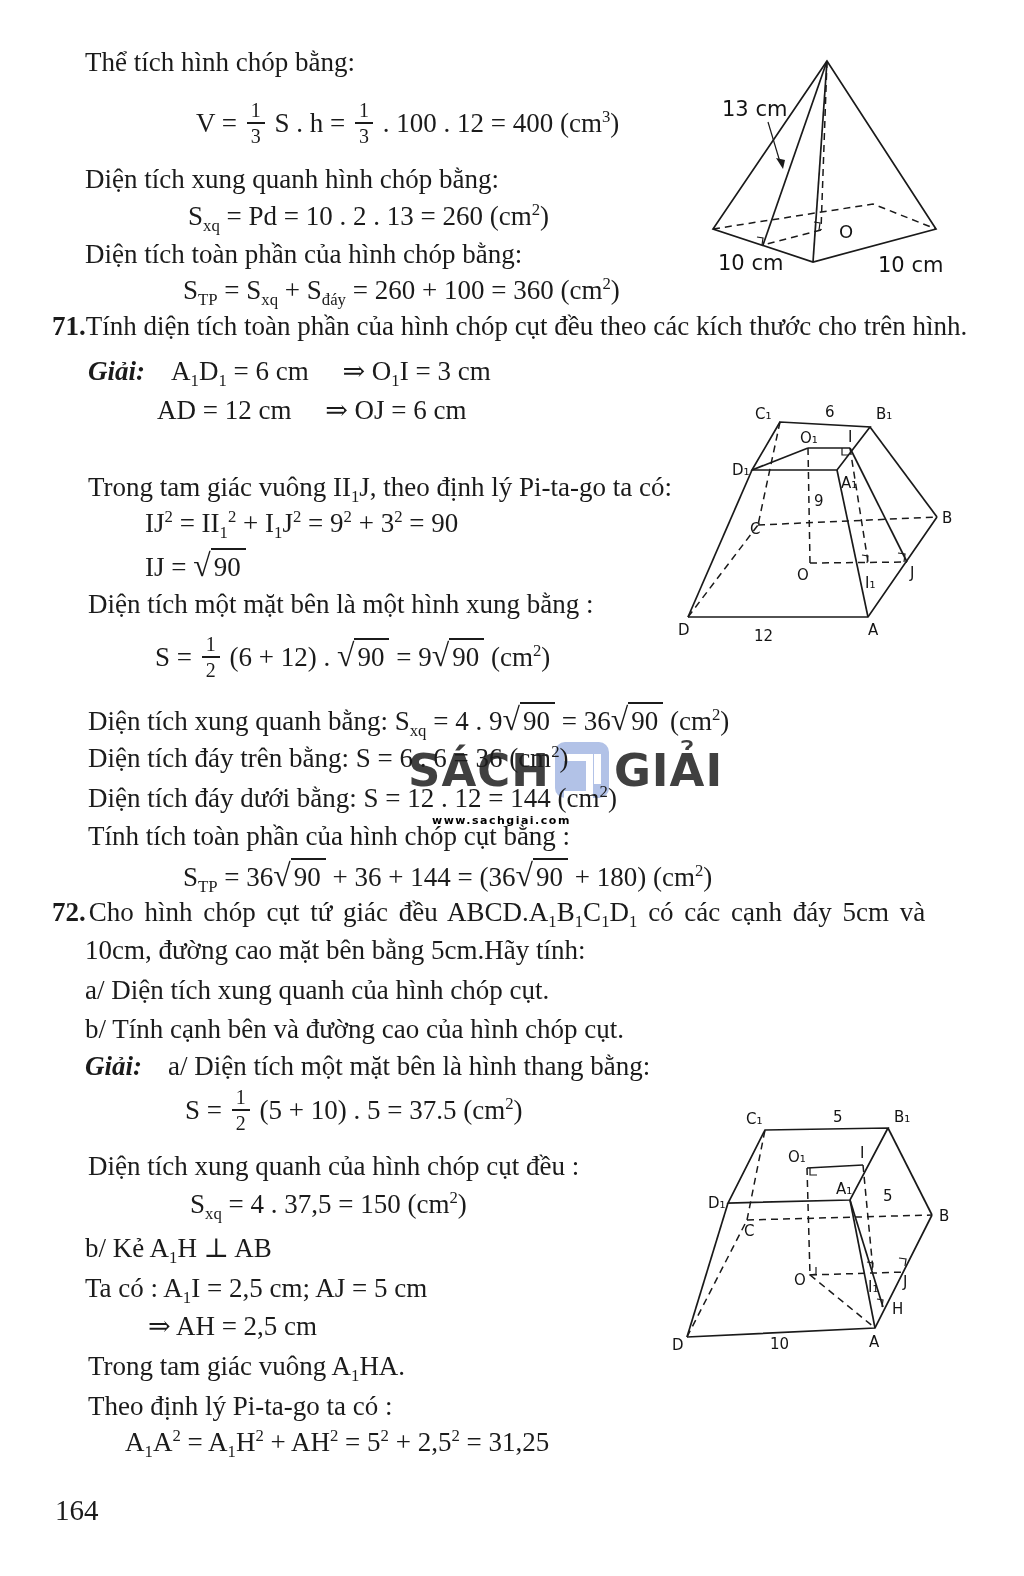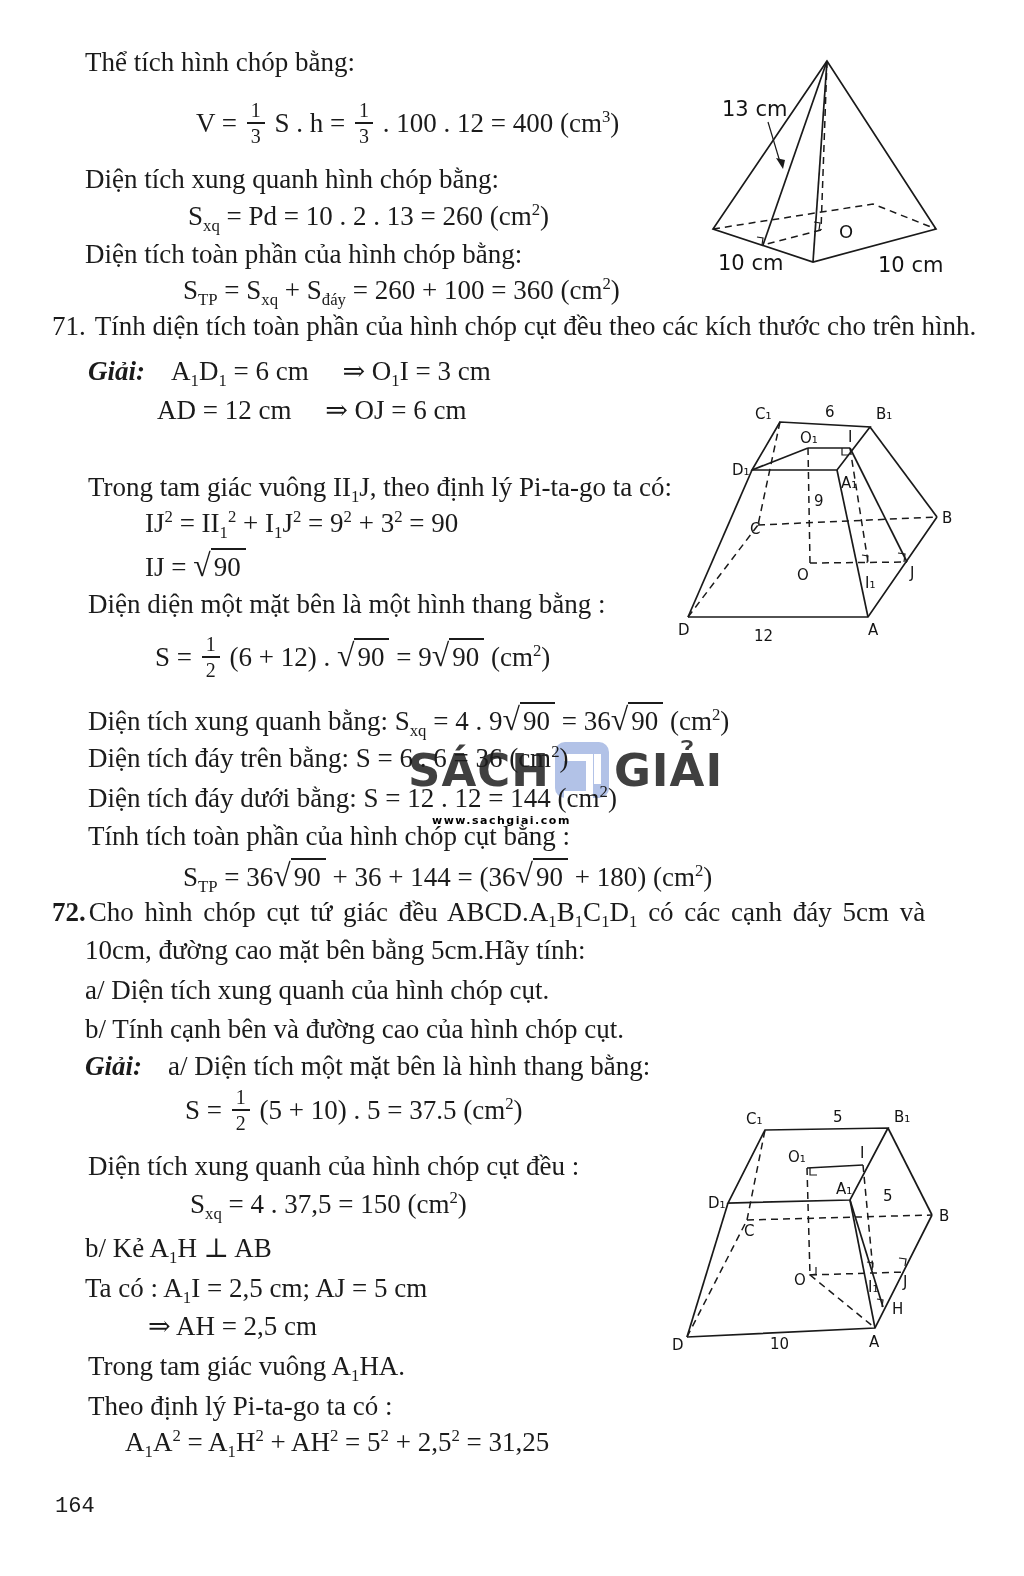--- a/index.html
+++ b/index.html
@@ -1,19 +1,19 @@
 <!DOCTYPE html>
 <html><head>
 <meta charset="utf-8">
 <style>
   html,body{margin:0;padding:0;background:#e8e8e8;}
   .page{position:relative;width:1024px;height:1576px;background:#ffffff;overflow:hidden;
         font-family:"Liberation Serif","DejaVu Serif","DejaVu Sans",serif;color:#1b1b1b;}
   .line{position:absolute;font-size:27px;line-height:1.25;white-space:pre;}
-  .num{font-weight:normal;margin-right:9px;}
+  .num{font-weight:bold;}
   .num2{font-weight:bold;margin-right:3px;}
   .gi{font-weight:bold;font-style:italic;margin-right:26px;}
   sub{font-size:0.62em;}
   sup{font-size:0.62em;}
   .frac{display:inline-block;text-align:center;font-size:0.74em;line-height:1.12;
         vertical-align:-0.55em;margin:0 3px;}
   .frac .fn{display:block;border-bottom:2px solid #1b1b1b;padding:0 4px 1px;}
   .frac .fd{display:block;padding-top:1px;}
   .sqrt{white-space:nowrap;}
   .sqrt .rs{font-size:1.18em;}
@@ -29,21 +29,21 @@
              mix-blend-mode:multiply;pointer-events:none;}
   .wm-text{font-family:"DejaVu Sans",sans-serif;font-weight:bold;font-size:45px;
            letter-spacing:1px;color:#404040;}
   .wm-logo{width:54px;height:56px;background:#b2c2e7;border-radius:10px;position:relative;}
   .wm-logo .g1{position:absolute;left:9px;top:12px;width:22px;height:30px;
                border:7px solid #fff;border-left:none;}
   .wm-logo .g2{position:absolute;right:8px;top:12px;width:7px;height:30px;background:#fff;}
   .wm-url{position:absolute;left:432px;top:814px;font-family:"DejaVu Sans",sans-serif;
           font-weight:bold;font-size:11px;letter-spacing:1.5px;color:#000000;
           mix-blend-mode:multiply;pointer-events:none;}
-  .pageno{position:absolute;left:55px;top:1494px;font-size:22px;font-family:Liberation Mono, monospace;}
+  .pageno{position:absolute;left:55px;top:1494px;font-size:29px;}
 </style>
 </head>
 <body>
 
 <div class="page">
 
   <div class="watermark">
     <span class="wm-text">SÁCH</span>
     <span class="wm-logo">
         <span class="g1"></span>
@@ -59,21 +59,21 @@
   <div class="line" style="left:188px;top:200px">S<sub>xq</sub> = Pd = 10 . 2 . 13 = 260 (cm<sup>2</sup>)</div>
   <div class="line" style="left:85px;top:238px">Diện tích toàn phần của hình chóp bằng:</div>
   <div class="line" style="left:183px;top:274px">S<sub>TP</sub> = S<sub>xq</sub> + S<sub>đáy</sub> = 260 + 100 = 360 (cm<sup>2</sup>)</div>
 
   <div class="line" style="left:52px;top:310px"><b class="num">71.</b><span>Tính diện tích toàn phần của hình chóp cụt đều theo các kích thước cho trên hình.</span></div>
   <div class="line" style="left:88px;top:355px"><span class="gi">Giải:</span><span>A<sub>1</sub>D<sub>1</sub> = 6 cm  ⇒ O<sub>1</sub>I = 3 cm</span></div>
   <div class="line" style="left:157px;top:394px">AD = 12 cm  ⇒ OJ = 6 cm</div>
   <div class="line" style="left:88px;top:471px">Trong tam giác vuông II<sub>1</sub>J, theo định lý Pi-ta-go ta có:</div>
   <div class="line" style="left:145px;top:507px">IJ<sup>2</sup> = II<sub>1</sub><sup>2</sup> + I<sub>1</sub>J<sup>2</sup> = 9<sup>2</sup> + 3<sup>2</sup> = 90</div>
   <div class="line" style="left:145px;top:546px">IJ = <span class="sqrt"><span class="rs">√</span><span class="rb">90</span></span></div>
-  <div class="line" style="left:88px;top:588px">Diện diện một mặt bên là một hình thang bằng :</div>
+  <div class="line" style="left:88px;top:588px">Diện tích một mặt bên là một hình xung bằng :</div>
   <div class="line" style="left:155px;top:633px">S = <span class="frac"><span class="fn">1</span><span class="fd">2</span></span> (6 + 12) . <span class="sqrt"><span class="rs">√</span><span class="rb">90</span></span> = 9<span class="sqrt"><span class="rs">√</span><span class="rb">90</span></span> (cm<sup>2</sup>)</div>
   <div class="line" style="left:88px;top:700px">Diện tích xung quanh bằng: S<sub>xq</sub> = 4 . 9<span class="sqrt"><span class="rs">√</span><span class="rb">90</span></span> = 36<span class="sqrt"><span class="rs">√</span><span class="rb">90</span></span> (cm<sup>2</sup>)</div>
   <div class="line" style="left:88px;top:742px">Diện tích đáy trên bằng: S = 6 . 6 = 36 (cm<sup>2</sup>)</div>
   <div class="line" style="left:88px;top:782px">Diện tích đáy dưới bằng: S = 12 . 12 = 144 (cm<sup>2</sup>)</div>
   <div class="line" style="left:88px;top:820px">Tính tích toàn phần của hình chóp cụt bằng :</div>
   <div class="line" style="left:183px;top:856px">S<sub>TP</sub> = 36<span class="sqrt"><span class="rs">√</span><span class="rb">90</span></span> + 36 + 144 = (36<span class="sqrt"><span class="rs">√</span><span class="rb">90</span></span> + 180) (cm<sup>2</sup>)</div>
 
   <div class="line" style="left:52px;top:896px;word-spacing:4px"><b class="num2">72.</b><span>Cho hình chóp cụt tứ giác đều ABCD.A<sub>1</sub>B<sub>1</sub>C<sub>1</sub>D<sub>1</sub> có các cạnh đáy 5cm và</span></div>
   <div class="line" style="left:85px;top:934px">10cm, đường cao mặt bên bằng 5cm.Hãy tính:</div>
   <div class="line" style="left:85px;top:1013px">b/ Tính cạnh bên và đường cao của hình chóp cụt.</div>

